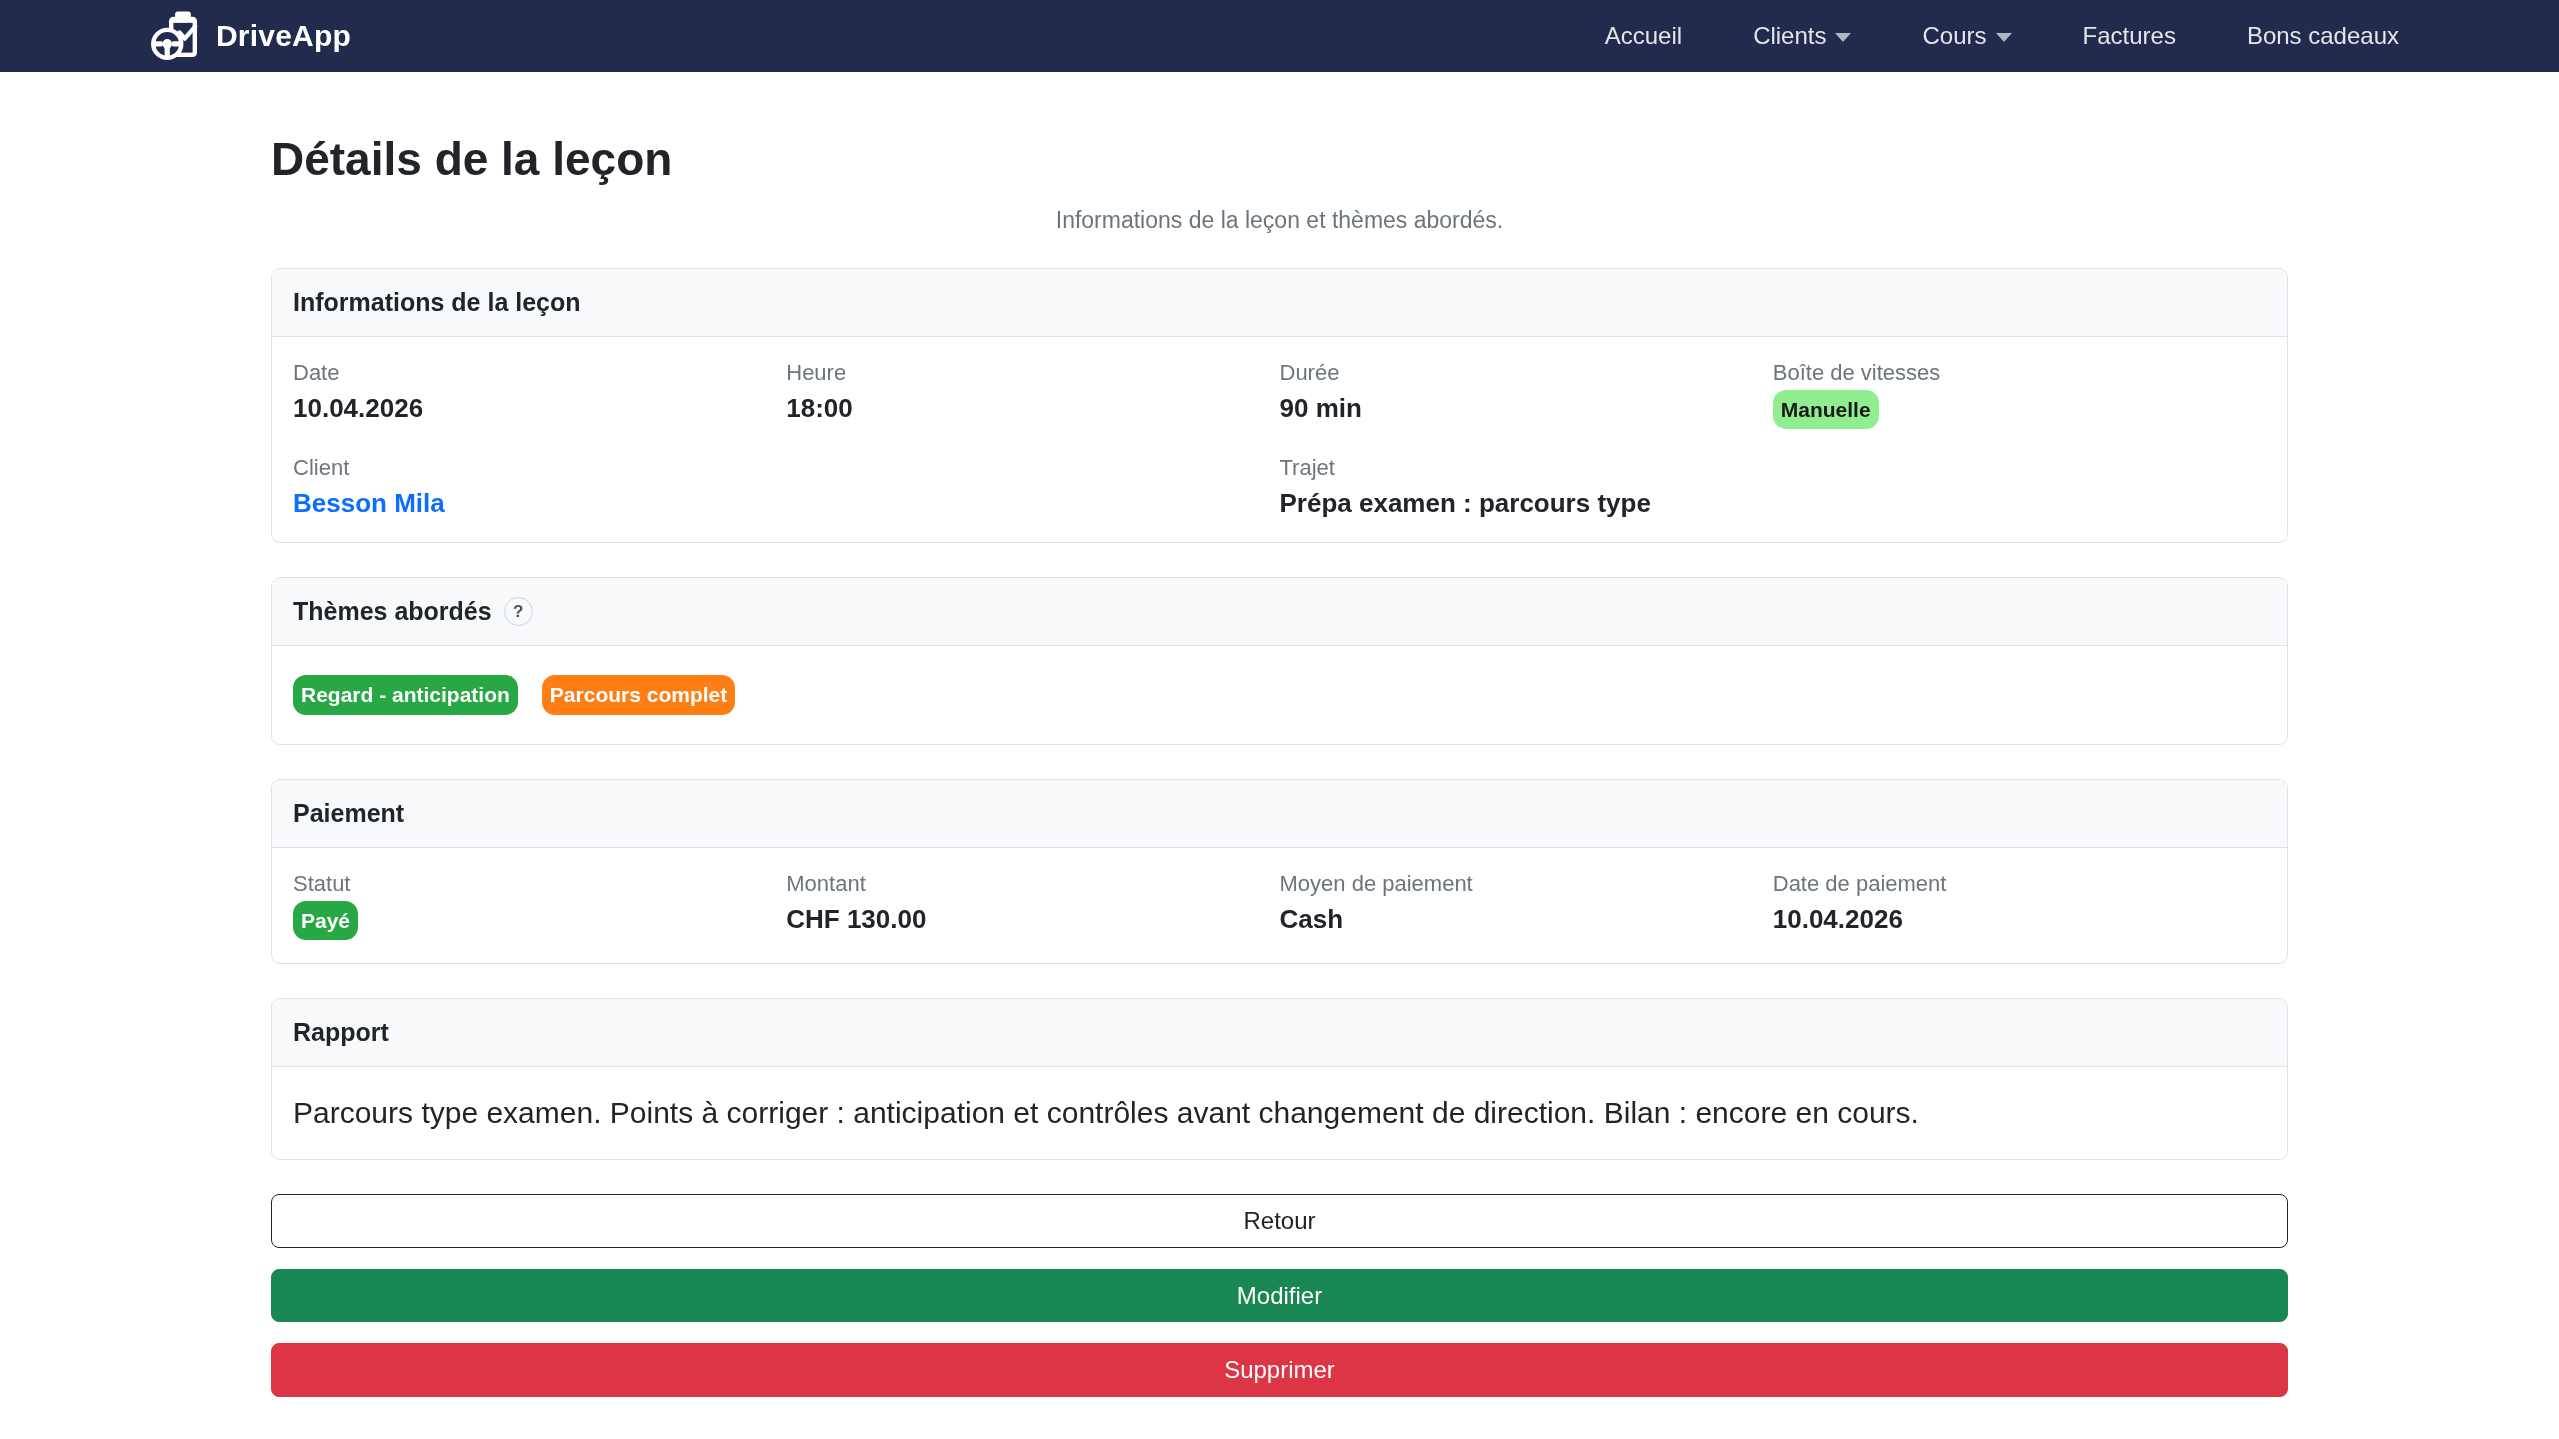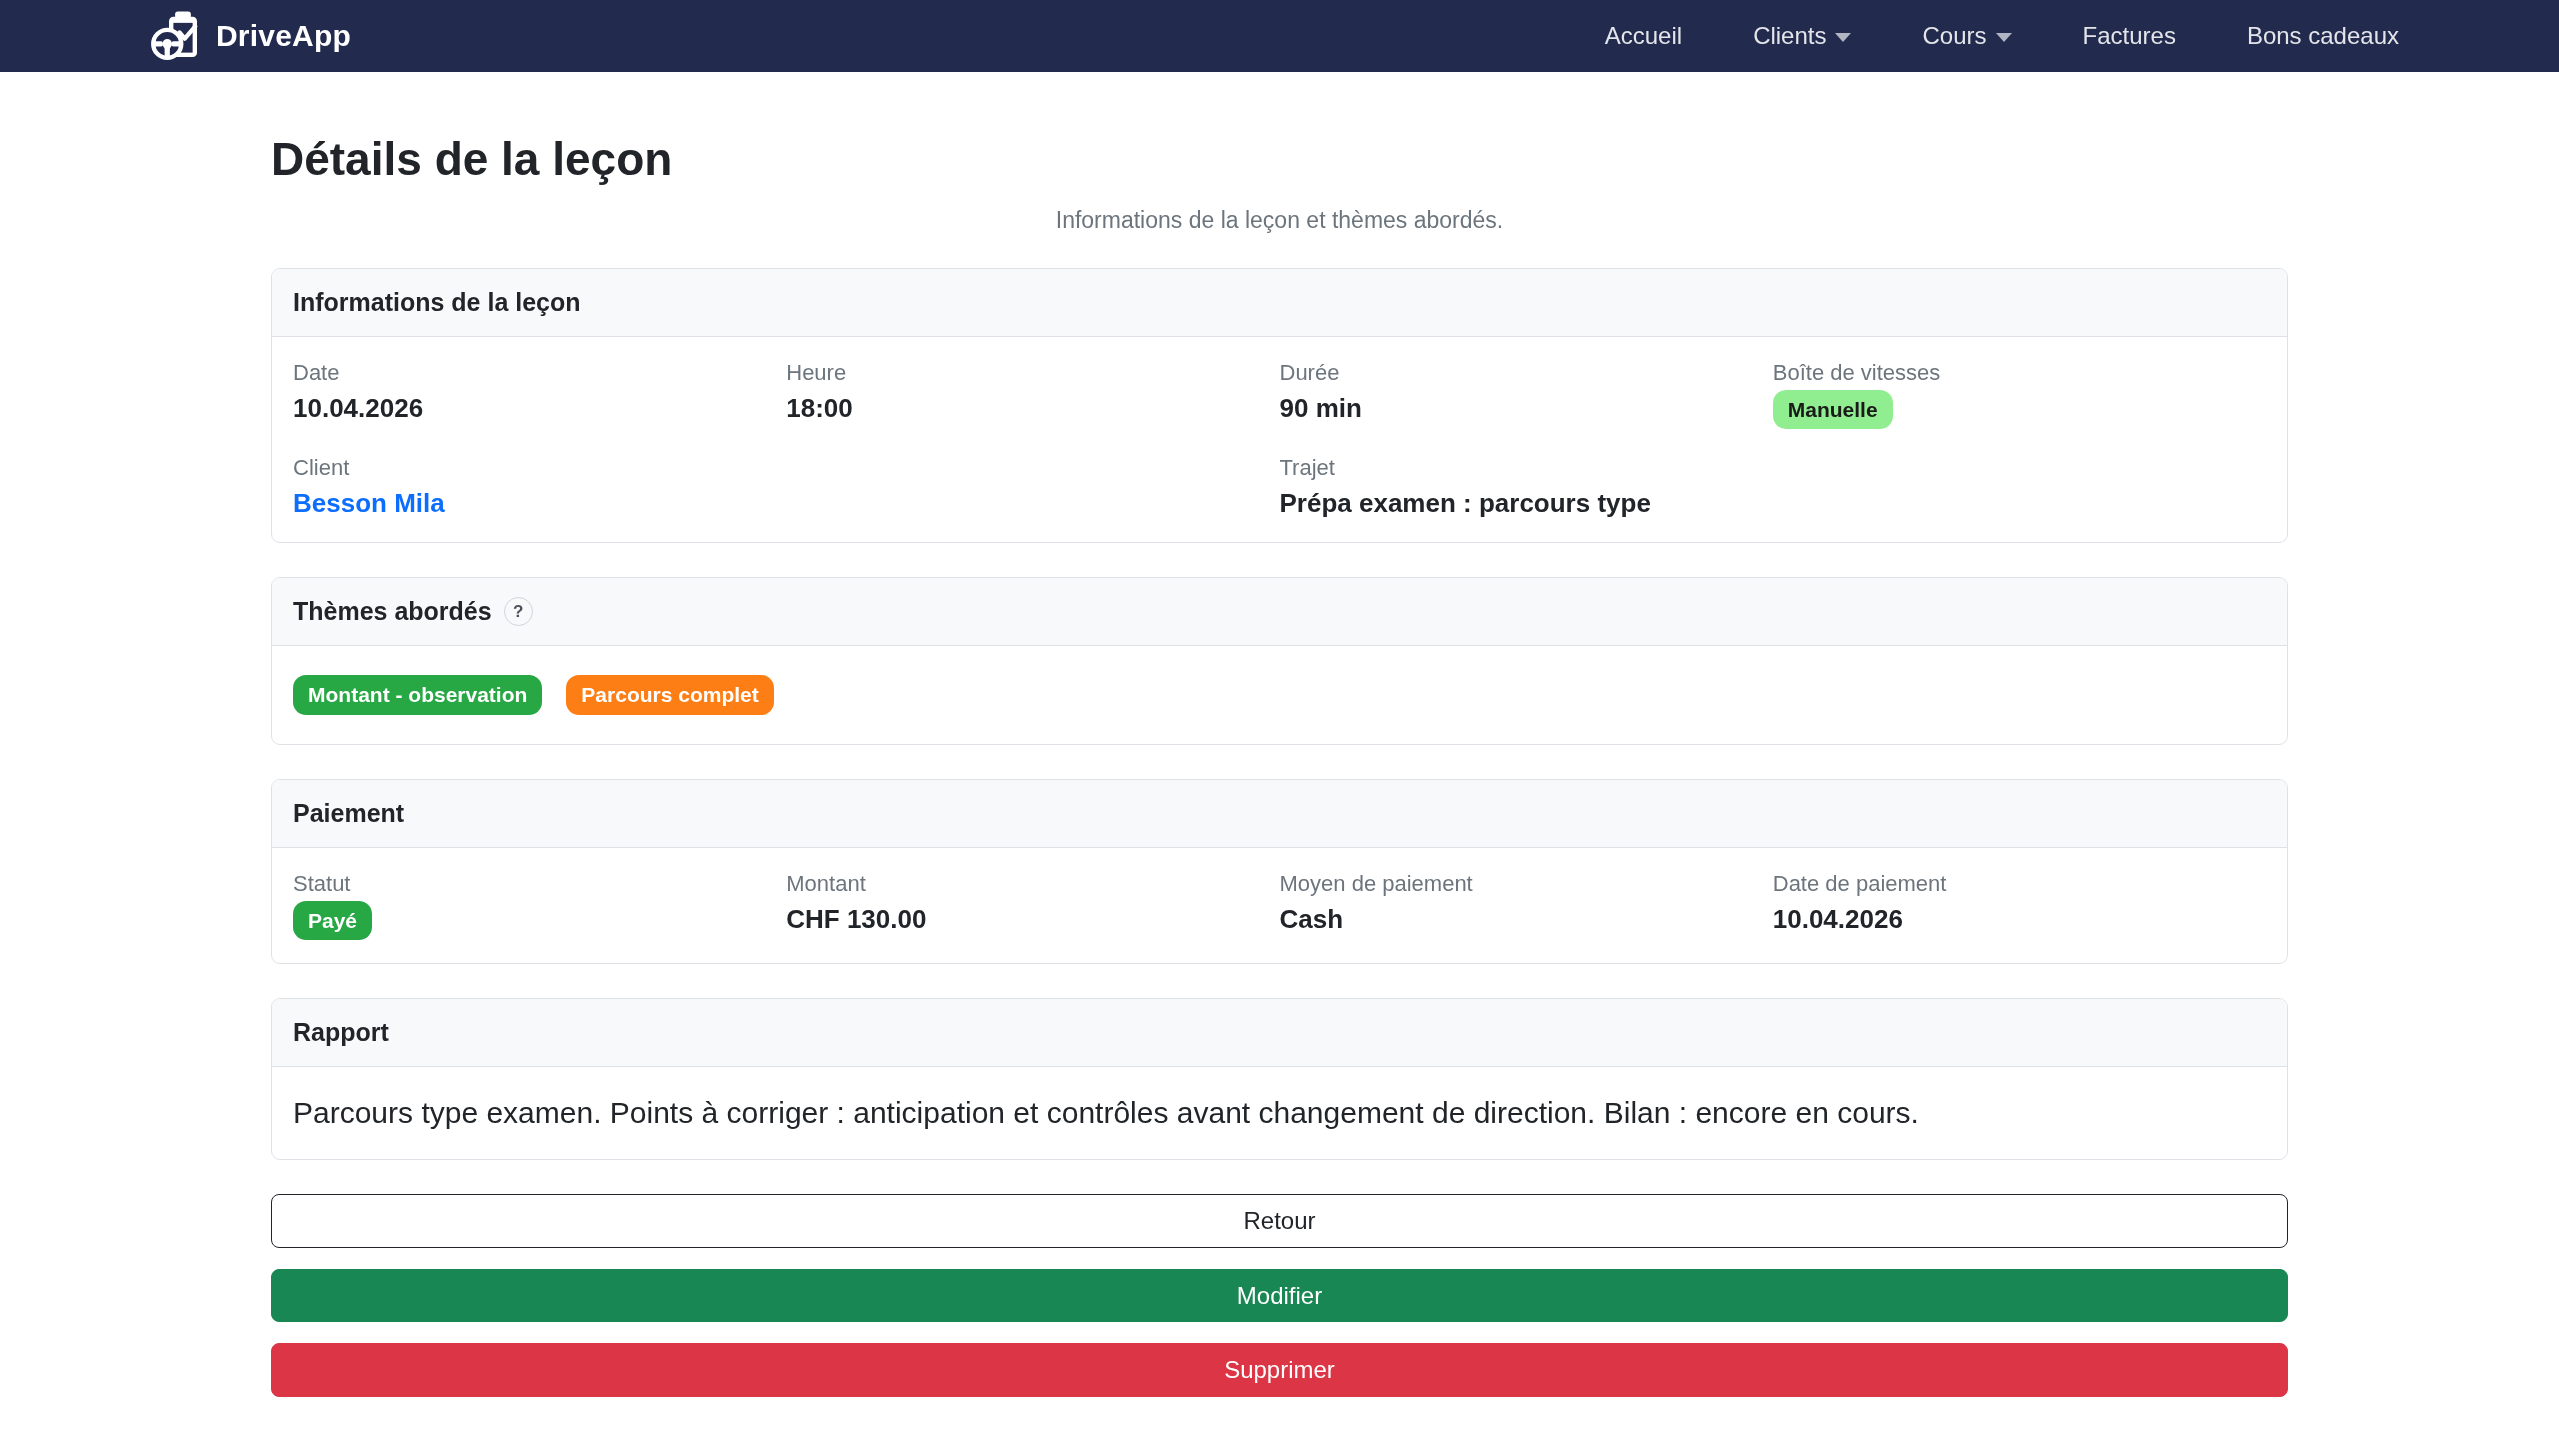--- a/index.html
+++ b/index.html
@@ -79,21 +79,21 @@
     grid-template-columns: repeat(4, 1fr);
     row-gap: 26px;
   }
   .field-label { font-size: 22px; color: #6c757d; }
   .field-value { font-size: 26px; font-weight: 700; color: #212529; margin-top: 7px; }
   .link { color: #0d6efd; text-decoration: none; cursor: pointer; }
 
   .badge {
     display: inline-block;
     font-size: 21px; font-weight: 700;
-    padding: 6px 15px;
+    padding: 6px 8px;
     border-radius: 13px;
     line-height: 1.3;
   }
   .badge-lightgreen { background: #90ee90; color: #1a1a1a; margin-top: 4px; }
   .badge-green  { background: #28a745; color: #ffffff; }
   .badge-orange { background: #fd7e14; color: #ffffff; }
   .badge-paid   { background: #28a745; color: #ffffff; margin-top: 4px; }
 
   .help-circle {
     width: 29px; height: 29px;
@@ -212,21 +212,21 @@
     </div>
   </section>
 
   <section class="card">
     <div class="card-header">
       <span>Thèmes abordés</span>
       <span class="help-circle">?</span>
     </div>
     <div class="card-body">
       <div class="theme-badges">
-        <span class="badge badge-green">Montant - observation</span>
+        <span class="badge badge-green">Regard - anticipation</span>
         <span class="badge badge-orange">Parcours complet</span>
       </div>
     </div>
   </section>
 
   <section class="card">
     <div class="card-header">
       <span>Paiement</span>
     </div>
     <div class="card-body grid-4">

